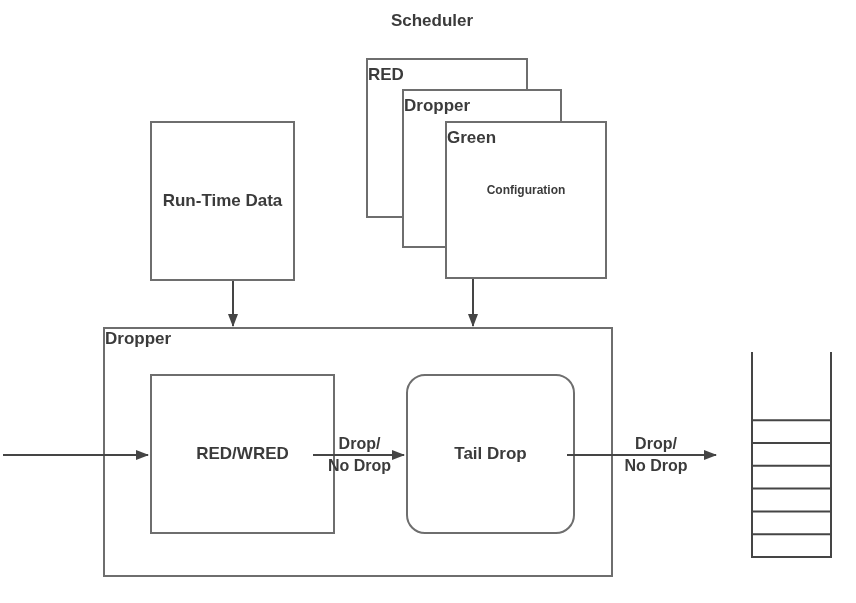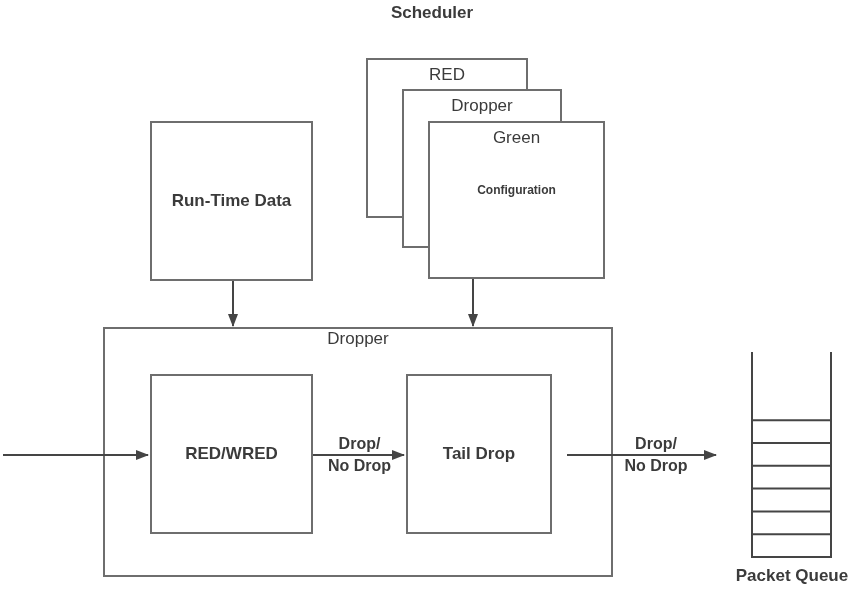--- a/index.html
+++ b/index.html
@@ -22,23 +22,22 @@
     position: absolute;
     background: #ffffff;
     border: 2px solid var(--line);
     box-sizing: border-box;
   }
   .box-title {
     position: absolute;
     top: 5px;
     left: 0;
     right: 0;
-    text-align: center;
     font-size: 17px;
-    font-weight: 400;
+    font-weight: 700;
   }
   .box-body {
     position: absolute;
     top: 60px;
     left: 0;
     right: 0;
     text-align: center;
     font-size: 12px;
     font-weight: 600;
   }
@@ -48,20 +47,21 @@
     justify-content: center;
     font-size: 17px;
     font-weight: 600;
     text-align: center;
   }
   .label {
     position: absolute;
     font-size: 17px;
     font-weight: 600;
     text-align: center;
+    margin-top: 8px;
   }
   .arrow-label {
     position: absolute;
     font-size: 16px;
     font-weight: 600;
     line-height: 22px;
     text-align: center;
     white-space: nowrap;
   }
   .arrow-label span { display: block; }
@@ -82,38 +82,38 @@
   <div class="label" style="left:372px; top:3px; width:120px;">Scheduler</div>
 
   <div class="box" style="left:366px; top:58px; width:162px; height:160px;">
     <div class="box-title">RED</div>
   </div>
 
   <div class="box" style="left:402px; top:89px; width:160px; height:159px;">
     <div class="box-title">Dropper</div>
   </div>
 
-  <div class="box" style="left:428px; top:121px; width:177px; height:158px;">
+  <div class="box" style="left:445px; top:121px; width:162px; height:158px;">
     <div class="box-title">Green</div>
     <div class="box-body">Configuration</div>
   </div>
 
-  <div class="box flex-center" style="left:150px; top:121px; width:163px; height:160px;">
+  <div class="box flex-center" style="left:150px; top:121px; width:145px; height:160px;">
     <span>Run-Time Data</span>
   </div>
 
   <div class="box" style="left:103px; top:327px; width:510px; height:250px;">
     <div class="box-title" style="top:0;">Dropper</div>
   </div>
 
-  <div class="box flex-center" style="left:150px; top:374px; width:163px; height:160px;">
+  <div class="box flex-center" style="left:150px; top:374px; width:185px; height:160px;">
     <span>RED/WRED</span>
   </div>
 
-  <div class="box flex-center" style="left:406px; top:374px; width:146px; height:160px;">
+  <div class="box flex-center" style="left:406px; top:374px; width:169px; height:160px;border-radius:19px;">
     <span>Tail Drop</span>
   </div>
 
   <svg id="overlay" width="856" height="603" viewBox="0 0 856 603">
     <defs>
       <marker id="arrowhead" markerUnits="userSpaceOnUse" markerWidth="13" markerHeight="10" refX="12" refY="5" orient="auto">
         <path d="M0,0 L13,5 L0,10 Z" fill="#454545"></path>
       </marker>
     </defs>
 
@@ -142,15 +142,14 @@
   <div class="arrow-label" style="left:314px; top:433px; width:91px;">
     <span>Drop/</span>
     <span>No Drop</span>
   </div>
 
   <div class="arrow-label" style="left:612px; top:433px; width:88px;">
     <span>Drop/</span>
     <span>No Drop</span>
   </div>
 
-  <div class="label" style="left:731px; top:566px; width:122px;">Packet Queue</div>
 
 </div>
 
 </body></html>

